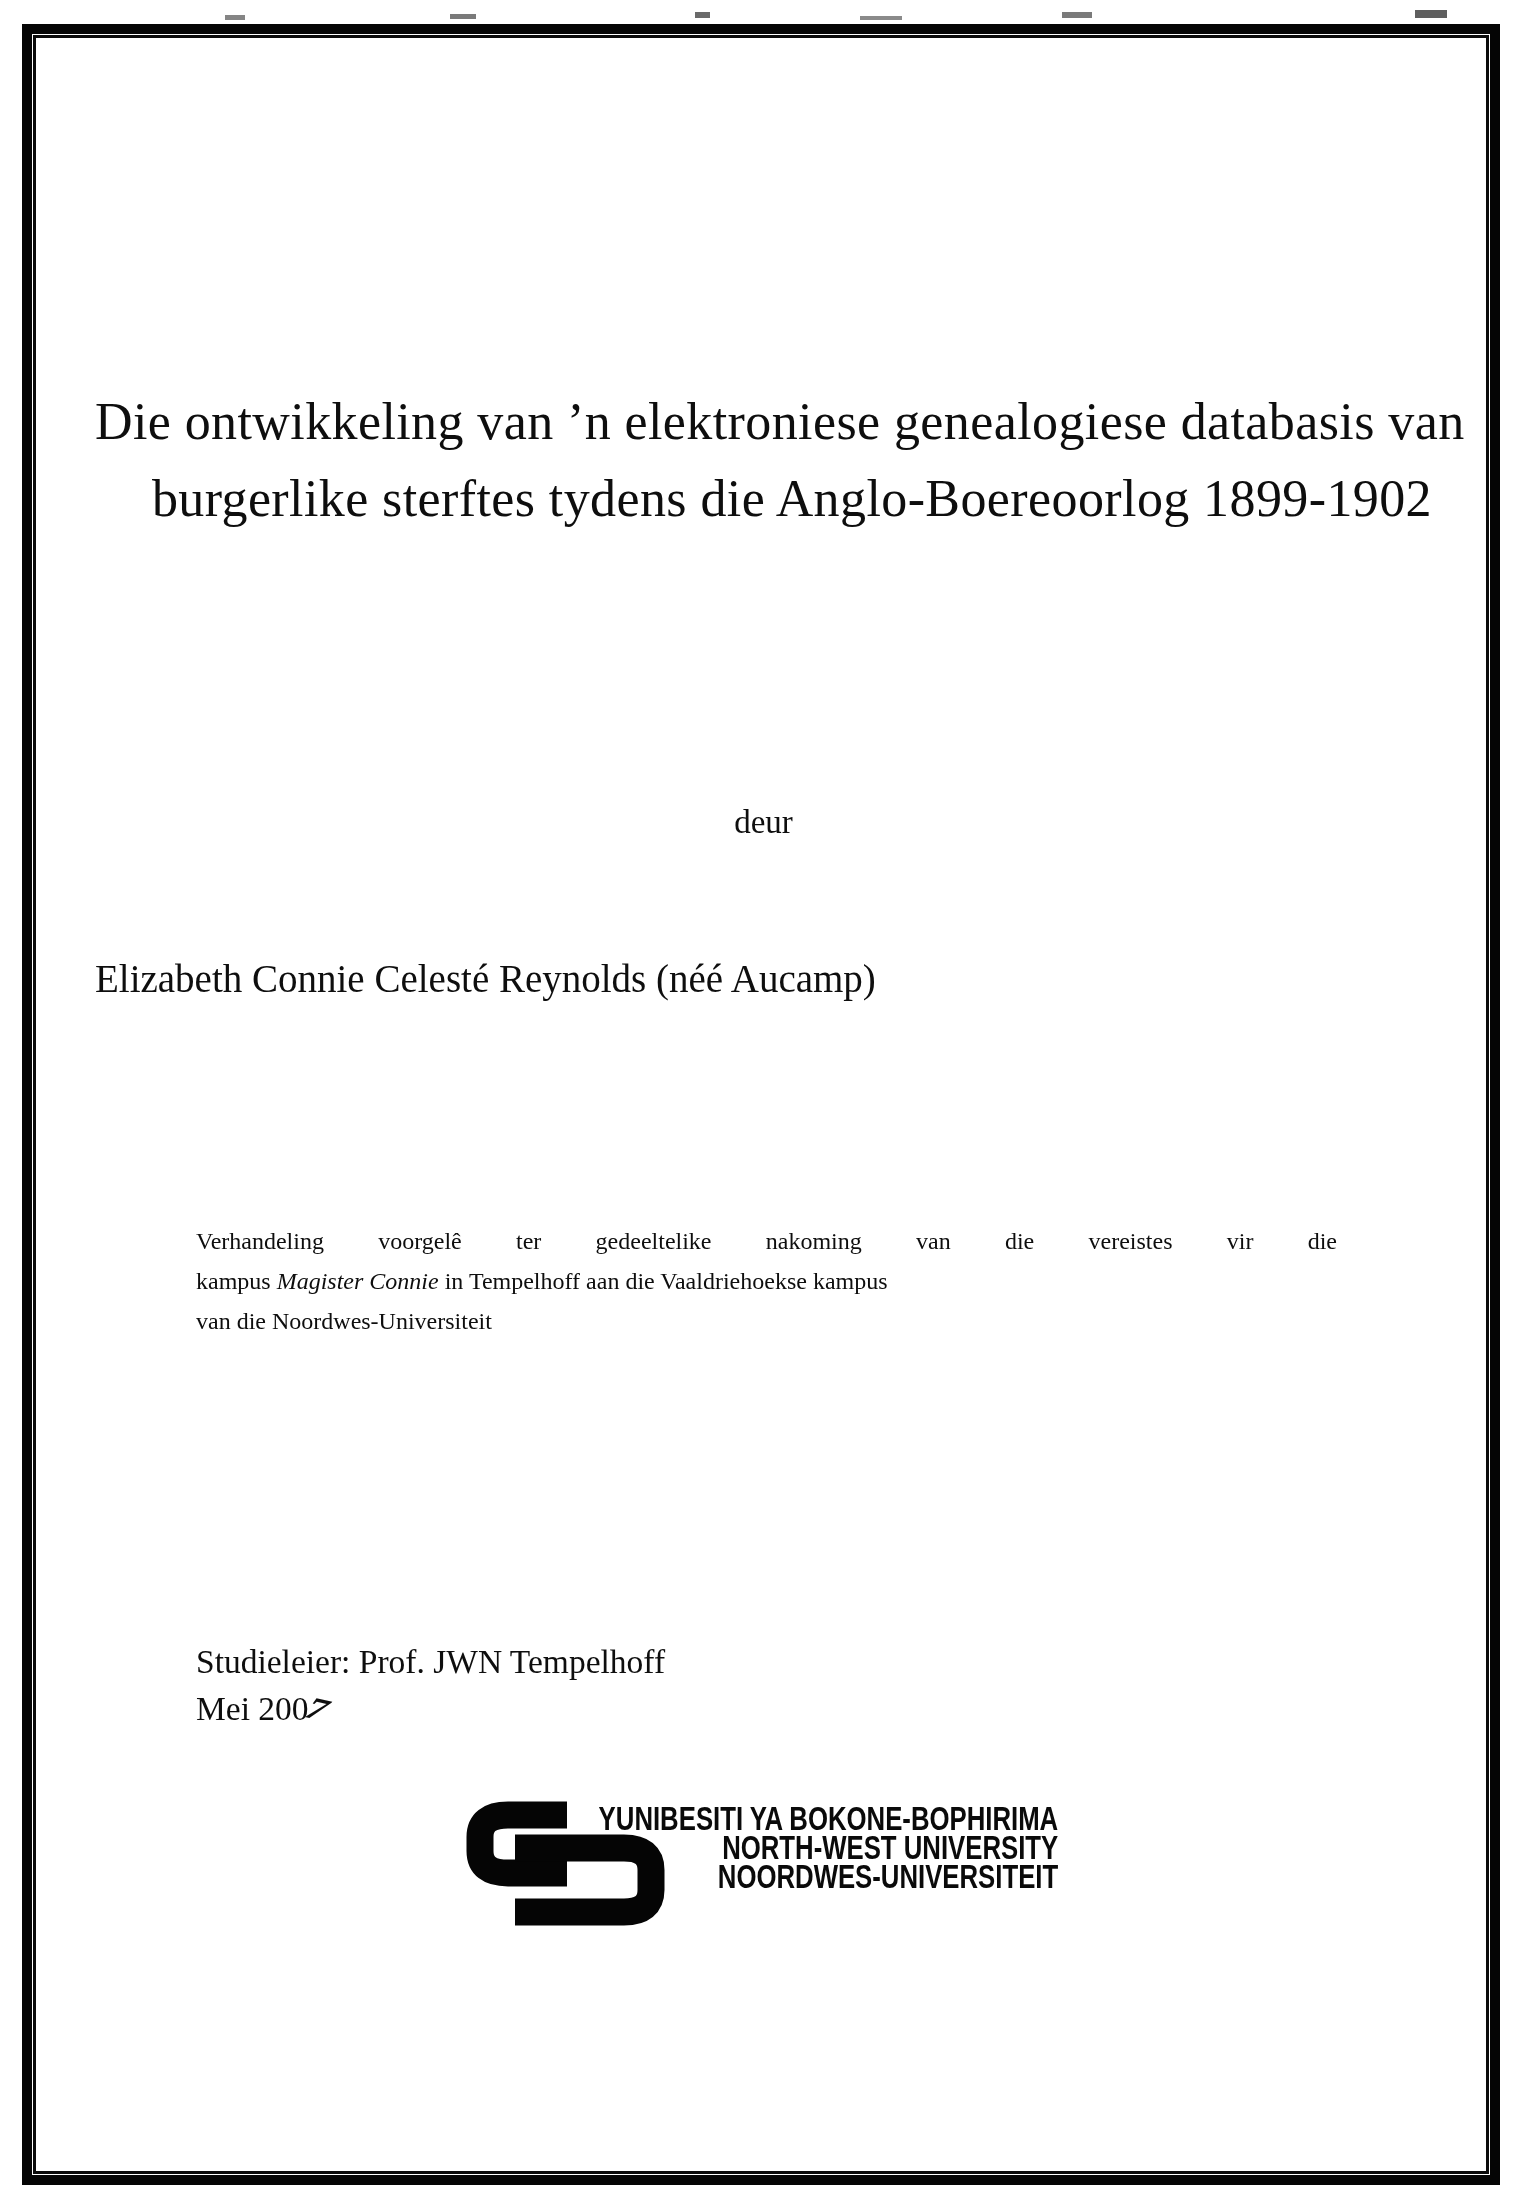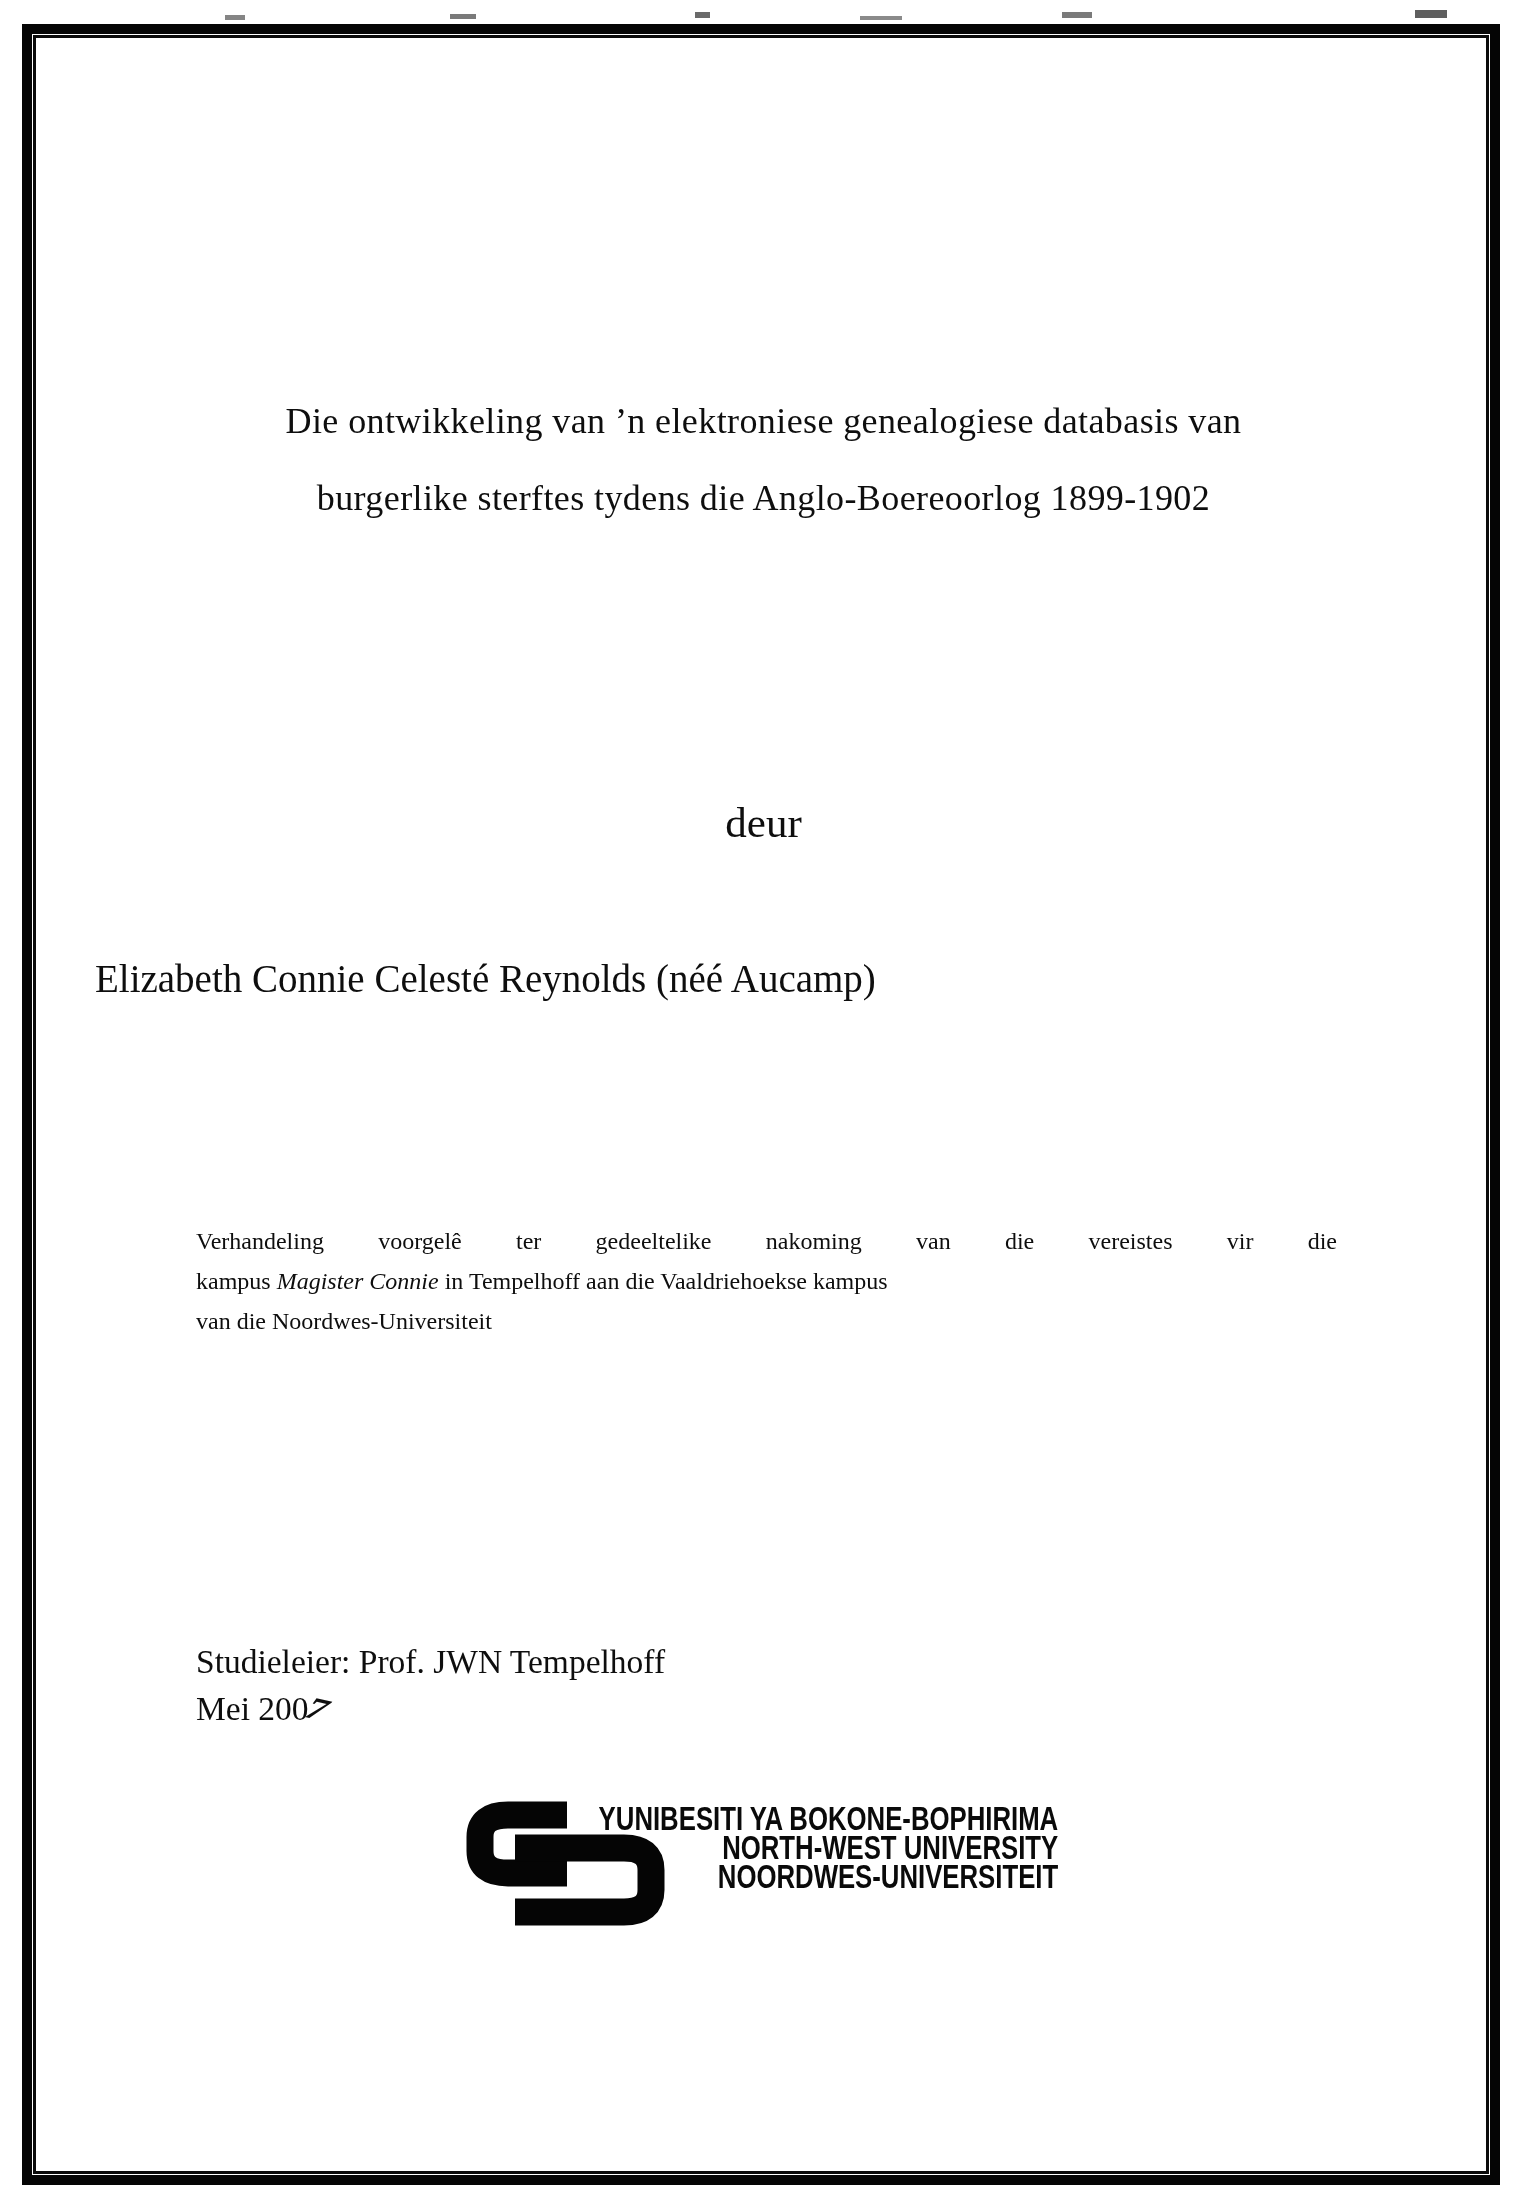--- a/index.html
+++ b/index.html
@@ -36,32 +36,32 @@
   .speck.s2 { left: 695px;  top: 12px; width: 15px; height: 6px; background:#6a6a6a; }
   .speck.s3 { left: 860px;  top: 16px; width: 42px; height: 4px; background:#8a8a8a; }
   .speck.s4 { left: 1062px; top: 12px; width: 30px; height: 6px; background:#7a7a7a; }
   .speck.s5 { left: 1415px; top: 10px; width: 32px; height: 8px; background:#5f5f5f; }
   .speck.s6 { left: 225px;  top: 15px; width: 20px; height: 5px; background:#858585; }
 
   
   .title-block {
     position: absolute;
     left: 95px; right: 95px; top: 383px;
-    text-align: center;
-    font-size: 36px;
+    text-align: right;
+    font-size: 52px;
     line-height: 77px;
     letter-spacing: 0.4px;
     white-space: nowrap;
   }
 
   .byline {
     position: absolute;
     left: 95px; right: 95px; top: 806px;
     text-align: center;
-    font-size: 43px;
+    font-size: 33px;
     line-height: 33px;
   }
 
   .author {
     position: absolute;
     left: 95px; right: 95px; top: 959px;
     text-align: left;
     font-size: 39px;
     line-height: 39px;
   }

